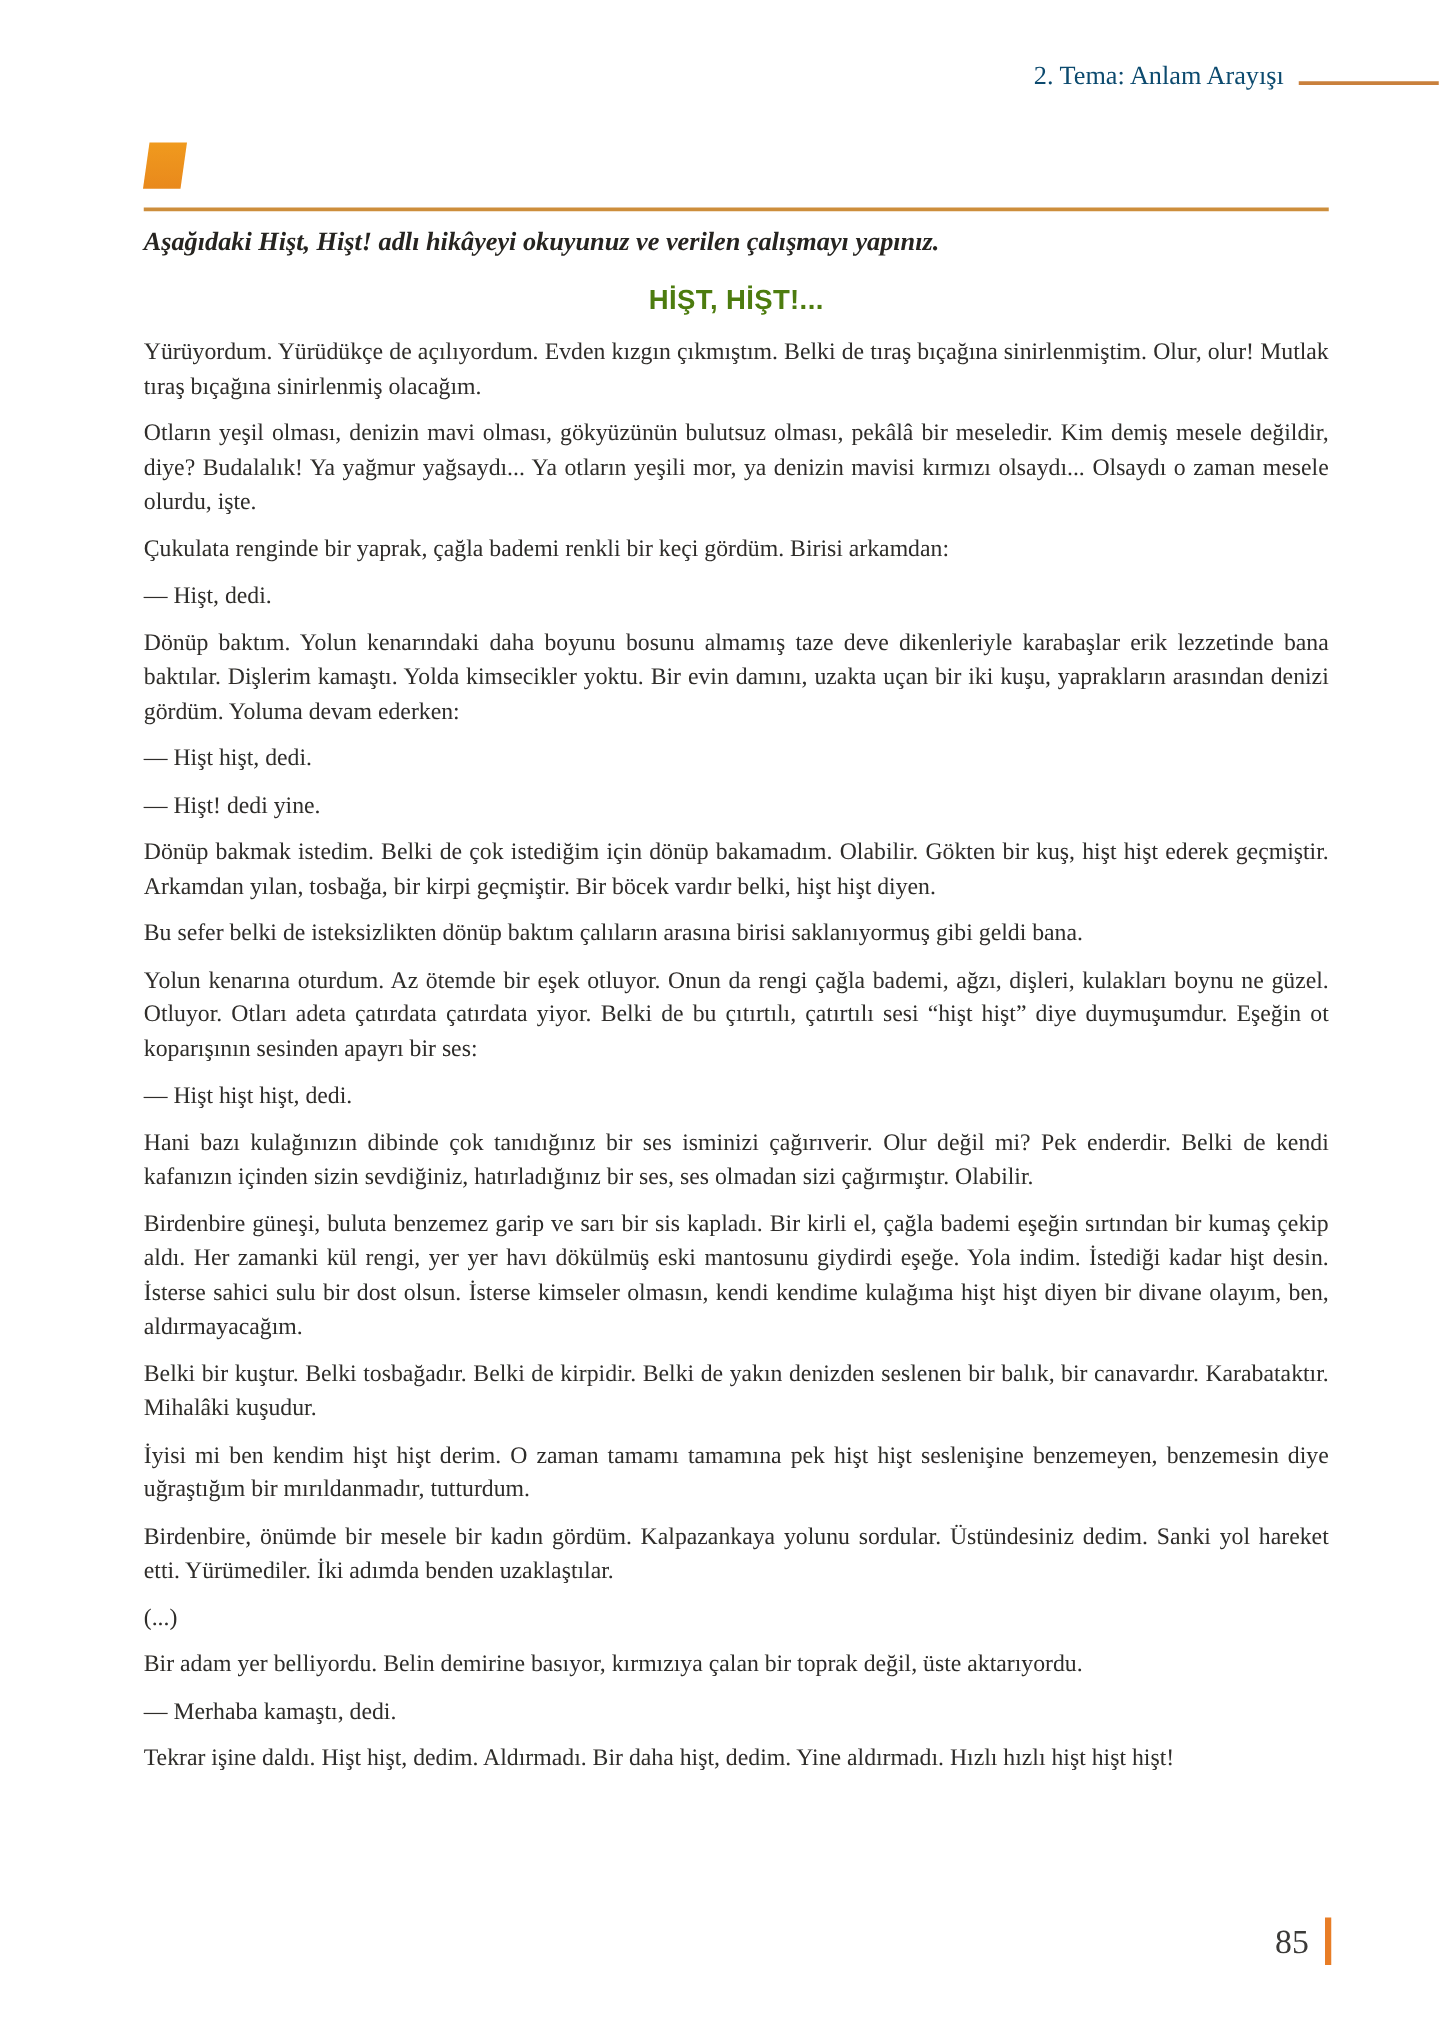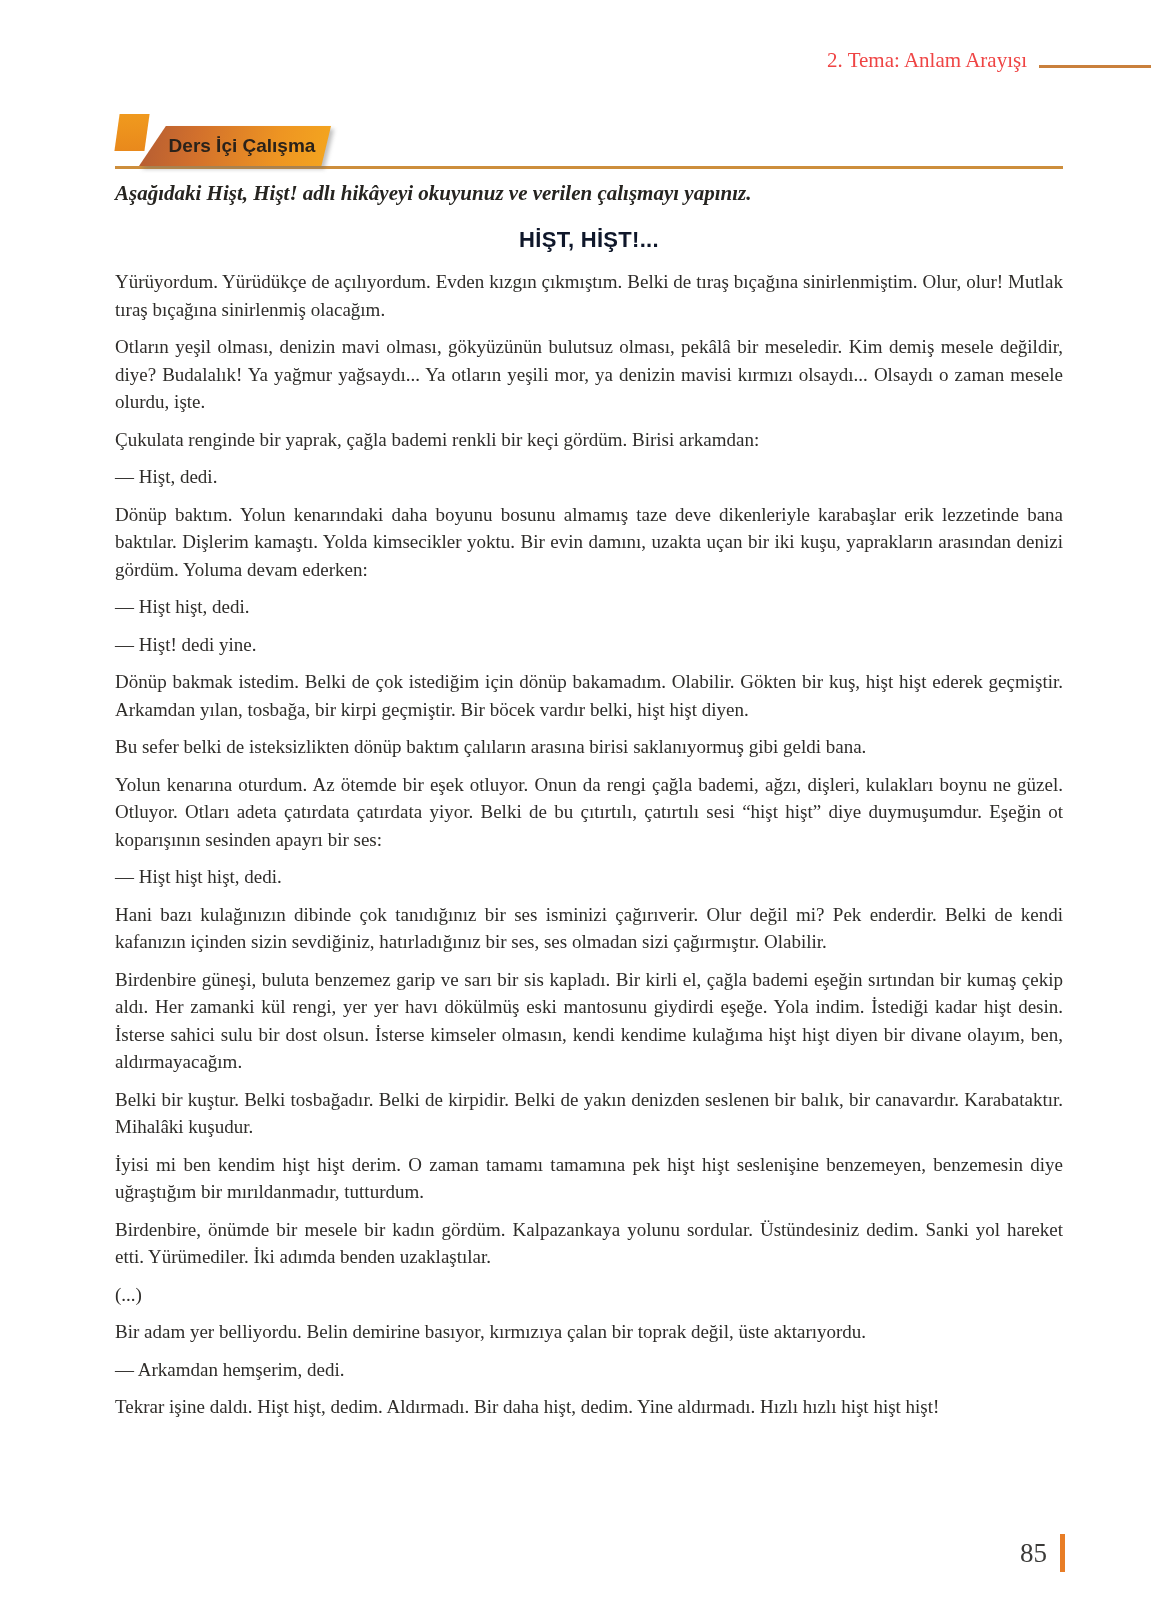--- a/index.html
+++ b/index.html
@@ -26,21 +26,21 @@
   .top-header {
     position: absolute;
     top: 48px;
     left: 0;
     right: 0;
     display: flex;
     align-items: flex-end;
     justify-content: flex-end;
   }
   .theme-label {
-    color: #ef4444;
+    color: #0c4a6e;
     font-size: 21px;
     line-height: 24px;
     white-space: nowrap;
   }
   .header-rule {
     width: 112px;
     height: 3px;
     background: #c9803c;
     margin-left: 12px;
     margin-bottom: 4px;
@@ -105,21 +105,21 @@
     color: #262420;
   }
 
   
   .story-title {
     text-align: center;
     font-family: "Liberation Sans", sans-serif;
     font-weight: bold;
     font-size: 22px;
     letter-spacing: 0.3px;
-    color: #0f172a;
+    color: #4d7c0f;
     margin: 21px 0 15px 0;
   }
   .story-body .para {
     font-size: 19px;
     line-height: 27.5px;
     text-align: justify;
     margin: 0 0 10px 0;
     color: #2f2d2a;
   }
   .story-body .para:last-child {
@@ -154,25 +154,20 @@
 
   <div class="top-header">
     <span class="theme-label">2. Tema: Anlam Arayışı</span>
     <div class="header-rule"></div>
   </div>
 
   <div class="content">
 
     <div class="badge-strip">
       <div class="badge-square"></div>
-      <div class="badge-wrap">
-        <div class="badge">
-          <span class="badge-label">Ders İçi Çalışma</span>
-        </div>
-      </div>
     </div>
 
     <p class="instruction">Aşağıdaki Hişt, Hişt! adlı hikâyeyi okuyunuz ve verilen çalışmayı yapınız.</p>
 
     <h1 class="story-title">HİŞT, HİŞT!...</h1>
 
     <div class="story-body">
         <p class="para">Yürüyordum. Yürüdükçe de açılıyordum. Evden kızgın çıkmıştım. Belki de tıraş bıçağına sinirlenmiştim. Olur, olur! Mutlak tıraş bıçağına sinirlenmiş olacağım.</p>
         <p class="para">Otların yeşil olması, denizin mavi olması, gökyüzünün bulutsuz olması, pekâlâ bir meseledir. Kim demiş mesele değildir, diye? Budalalık! Ya yağmur yağsaydı... Ya otların yeşili mor, ya denizin mavisi kırmızı olsaydı... Olsaydı o zaman mesele olurdu, işte.</p>
         <p class="para">Çukulata renginde bir yaprak, çağla bademi renkli bir keçi gördüm. Birisi arkamdan:</p>
@@ -184,21 +179,21 @@
         <p class="para">Bu sefer belki de isteksizlikten dönüp baktım çalıların arasına birisi saklanıyormuş gibi geldi bana.</p>
         <p class="para">Yolun kenarına oturdum. Az ötemde bir eşek otluyor. Onun da rengi çağla bademi, ağzı, dişleri, kulakları boynu ne güzel. Otluyor. Otları adeta çatırdata çatırdata yiyor. Belki de bu çıtırtılı, çatırtılı sesi “hişt hişt” diye duymuşumdur. Eşeğin ot koparışının sesinden apayrı bir ses:</p>
         <p class="para">— Hişt hişt hişt, dedi.</p>
         <p class="para">Hani bazı kulağınızın dibinde çok tanıdığınız bir ses isminizi çağırıverir. Olur değil mi? Pek enderdir. Belki de kendi kafanızın içinden sizin sevdiğiniz, hatırladığınız bir ses, ses olmadan sizi çağırmıştır. Olabilir.</p>
         <p class="para">Birdenbire güneşi, buluta benzemez garip ve sarı bir sis kapladı. Bir kirli el, çağla bademi eşeğin sırtından bir kumaş çekip aldı. Her zamanki kül rengi, yer yer havı dökülmüş eski mantosunu giydirdi eşeğe. Yola indim. İstediği kadar hişt desin. İsterse sahici sulu bir dost olsun. İsterse kimseler olmasın, kendi kendime kulağıma hişt hişt diyen bir divane olayım, ben, aldırmayacağım.</p>
         <p class="para">Belki bir kuştur. Belki tosbağadır. Belki de kirpidir. Belki de yakın denizden seslenen bir balık, bir cana­vardır. Karabataktır. Mihalâki kuşudur.</p>
         <p class="para">İyisi mi ben kendim hişt hişt derim. O zaman tamamı tamamına pek hişt hişt seslenişine benzemeyen, benzemesin diye uğraştığım bir mırıldanmadır, tutturdum.</p>
         <p class="para">Birdenbire, önümde bir mesele bir kadın gördüm. Kalpazankaya yolunu sordular. Üstündesiniz dedim. Sanki yol hareket etti. Yürümediler. İki adımda benden uzaklaştılar.</p>
         <p class="para">(...)</p>
         <p class="para">Bir adam yer belliyordu. Belin demirine basıyor, kırmızıya çalan bir toprak değil, üste aktarıyordu.</p>
-        <p class="para">— Arkamdan hemşerim, dedi.</p>
+        <p class="para">— Merhaba kamaştı, dedi.</p>
         <p class="para">Tekrar işine daldı. Hişt hişt, dedim. Aldırmadı. Bir daha hişt, dedim. Yine aldırmadı. Hızlı hızlı hişt hişt hişt!</p>
       </div>
 
   </div>
 
   <div class="page-number-wrap">
     <span class="page-number">85</span>
     <div class="page-bar"></div>
   </div>
 

